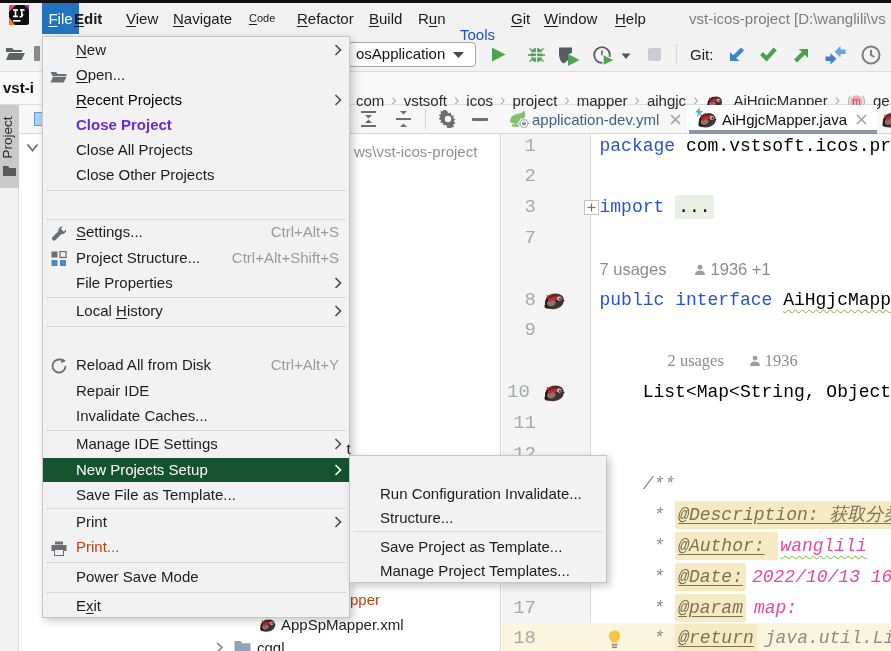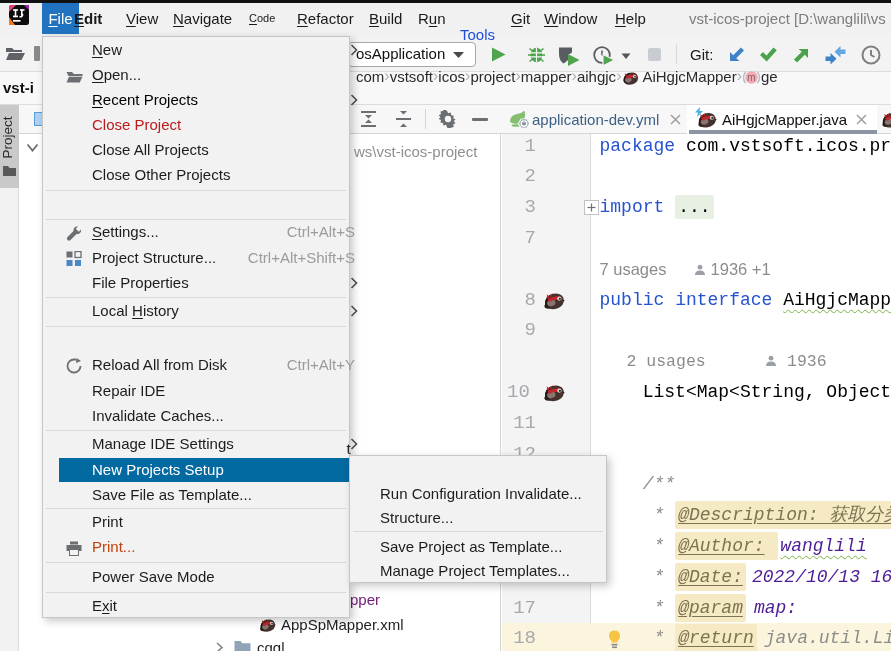--- a/index.html
+++ b/index.html
@@ -6,22 +6,22 @@
 body { font-family:"Liberation Sans", sans-serif; background:#fff; position:relative; }
 .abs { position:absolute; }
 .ui { font-size:15px; color:#1a1a1a; white-space:nowrap; }
 .mono { font-family:"Liberation Mono", monospace; font-size:18px; white-space:pre; }
 .kw { color:#2653cf; }
 .row { position:absolute; left:98.5px; height:30.8px; line-height:30.8px; }
 .ln { position:absolute; width:35px; text-align:right; height:30.8px; line-height:30.8px; font-family:"Liberation Mono",monospace; font-size:19px; color:#a6a9ae; left:0; }
 .doc { color:#8c8c8c; font-style:italic; }
 .chip { background:#f5eac3; border-radius:2px; padding:4px 3px; }
 .tag { color:#7d7353; font-style:italic; text-decoration:underline; text-underline-offset:3px; }
-.dv { color:#4c1d95; font-style:italic; }
-.mi { position:absolute; left:16px; width:100%; height:24.7px; line-height:24.7px; }
+.dv { color:#ec4899; font-style:italic; }
+.mi { position:absolute; left:0; width:100%; height:24.7px; line-height:24.7px;text-align:right; }
 .mi .t { position:absolute; left:33px; }
 .mi .sc { position:absolute; right:10px; color:#9b9b9b; }
 .sep { position:absolute; left:3px; right:3px; height:1px; background:#d8d8d8; }
 .arr { position:absolute; right:7px; top:50%; margin-top:-6px; width:8px; height:12px; }
 .smi { position:absolute; left:0; width:100%; height:23px; line-height:23px; }
 .smi .t { position:absolute; left:30px; }
 .crumb { color:#2b2b2b; }
 .chev { color:#b0b0b0; font-size:16px; }
 u { text-underline-offset:2px; }
 </style></head><body>
@@ -110,21 +110,21 @@
 </svg>
 <svg class="abs" style="left:825px;top:46px" width="21" height="18" viewBox="0 0 21 18">
 <path d="M0.5 10.5 h5 v-3.5 l6 5.75 -6 5.75 v-3.5 h-5 Z" fill="#3e82c7"></path>
 <path d="M20.5 7.5 h-5 v-3.5 l-6 5.75 6 5.75 v-3.5 h5 Z" fill="#64a8e0" transform="translate(0,-4)"></path>
 </svg>
 <svg class="abs" style="left:861px;top:45px" width="20" height="20" viewBox="0 0 20 20">
 <circle cx="10" cy="10" r="8.5" fill="none" stroke="#7f7f7f" stroke-width="2"></circle>
 <path d="M10 5 L10 10 L13.5 12" fill="none" stroke="#7f7f7f" stroke-width="2"></path>
 </svg>
 <div class="abs" style="left:3px;top:72px;height:32px;line-height:32px;font-size:15px;font-weight:bold;color:#111;">vst-i</div>
-<div class="abs" style="left:356px;top:60px;height:32px;display:flex;align-items:center;font-size:15px;white-space:nowrap;">
+<div class="abs" style="left:356px;top:84px;height:32px;display:flex;align-items:center;gap:7px;font-size:15px;white-space:nowrap;">
     <span class="crumb">com</span>
     <span class="chev">›</span>
     <span class="crumb">vstsoft</span>
     <span class="chev">›</span>
     <span class="crumb">icos</span>
     <span class="chev">›</span>
     <span class="crumb">project</span>
     <span class="chev">›</span>
     <span class="crumb">mapper</span>
     <span class="chev">›</span>
@@ -222,21 +222,21 @@
 <div class="abs" style="left:0;top:105px;width:19px;height:83px;background:#c9c9c9;"></div>
 <div class="abs" style="left:-24px;top:128px;width:66px;height:19px;font-size:13.5px;color:#2b2b2b;transform:rotate(-90deg);text-align:center;">Project</div>
 <svg class="abs" style="left:3px;top:165px" width="13" height="12" viewBox="0 0 13 12">
 <path d="M0 1 h5 l1.5 2 h6.5 v8 h-13 Z" fill="#595959"></path>
 </svg>
 <div class="abs" style="left:19px;top:134px;width:481px;height:517px;background:#fff;overflow:hidden;">
 <svg class="abs" style="left:7px;top:9px" width="13" height="10" viewBox="0 0 13 10">
       <path d="M1.5 1.5 L6.5 7.5 L11.5 1.5" fill="none" stroke="#6e6e6e" stroke-width="1.8"></path>
     </svg>
 <div class="abs" style="left:335px;top:9px;height:17px;font-size:15px;color:#8f8f8f;">ws\vst-icos-project</div>
-<div class="abs" style="left:331px;top:457px;height:17px;font-size:15px;color:#701a75;">pper</div>
+<div class="abs" style="left:331px;top:457px;height:17px;font-size:15px;color:#c2410c;">pper</div>
 <svg class="abs" style="left:240px;top:482px" width="17" height="17" viewBox="0 0 22 22">
 <path d="M1.5 16 Q1 18.5 3.5 19.5 L7 19.8 Q4.5 18 4.2 15.5 Z" fill="#1f1614"></path>
 <path d="M2 15 Q2 7.5 8.5 5.2 Q14.5 3.2 18.5 6.2 Q21.2 8.7 20.7 12.5 Q20 17.3 14.8 19.3 Q8 21.8 3.8 18.3 Q2 17 2 15 Z" fill="#43322d"></path>
 <path d="M2 15 Q2 8 8.5 5.3 L10 5 Q5.8 9.2 5.6 13.2 Q5.5 16.5 7.5 19 Q3.5 18.2 2.3 16.5 Z" fill="#241a18"></path>
 <ellipse cx="8.3" cy="14" rx="4.3" ry="3.2" fill="#8a7470" transform="rotate(-18 8.3 14)"></ellipse>
 <path d="M4.5 10.3 Q11.5 6 18.3 7.8 L19.3 10.6 Q18.8 11.8 17.5 11.5 Q12 9.5 6.8 12.8 Q5 12.3 4.5 10.3 Z" fill="#c1272d"></path>
 <path d="M5.5 10 Q3.2 8.2 3.8 5.2 Q5.2 7 6.8 7.8 Z" fill="#c1272d"></path>
 <path d="M6.5 8.2 Q7.2 5 10 4.2 Q9 6.6 8.2 7.6 Z" fill="#c1272d"></path>
 <circle cx="16.3" cy="9.6" r="2.1" fill="#ddd8d4"></circle>
 <circle cx="16.9" cy="9.8" r="1.15" fill="#1f3237"></circle>
@@ -301,21 +301,21 @@
 <rect x="5.5" y="13.8" width="6" height="1.7" fill="#8c8c8c"></rect>
 <rect x="6" y="16.4" width="5" height="1.7" fill="#8c8c8c"></rect>
 </svg>
 <div class="row mono" style="top:-3.4px;"><span class="kw">package</span> com.vstsoft.icos.project.mapper.aihgjc;</div>
 <div class="row mono" style="top:58.2px;"><span class="kw">import</span> <span style="background:#e7f0e2;border-radius:2px;padding:2px 3px;">...</span></div>
 <div class="row mono" style="top:119.8px;"><span style="font-family:'Liberation Sans',sans-serif;font-size:16.5px;color:#8c8c8c;">7 usages&nbsp;&nbsp;&nbsp;&nbsp;&nbsp;&nbsp;<svg width="12" height="12" viewBox="0 0 12 12" style="vertical-align:-1px">
           <circle cx="6" cy="3.2" r="2.4" fill="#9aa0a6"></circle>
           <path d="M1 11 Q1 6.5 6 6.5 Q11 6.5 11 11 Z" fill="#9aa0a6"></path>
         </svg> 1936 +1</span></div>
 <div class="row mono" style="top:150.6px;"><span class="kw">public</span> <span class="kw">interface</span> <span style="text-decoration:underline wavy #7cb342 1px;text-underline-offset:4px;">AiHgjcMapper</span></div>
-<div class="row mono" style="top:212.2px;"><span style="margin-left:27px;font-family:Liberation Mono, monospace;font-size:16.5px;color:#8c8c8c;">2 usages&nbsp;&nbsp;&nbsp;&nbsp;&nbsp;&nbsp;<svg width="12" height="12" viewBox="0 0 12 12" style="vertical-align:-1px">
+<div class="row mono" style="top:212.2px;"><span style="margin-left:68px;font-family:Liberation Serif, serif;font-size:16.5px;color:#8c8c8c;">2 usages&nbsp;&nbsp;&nbsp;&nbsp;&nbsp;&nbsp;<svg width="12" height="12" viewBox="0 0 12 12" style="vertical-align:-1px">
           <circle cx="6" cy="3.2" r="2.4" fill="#9aa0a6"></circle>
           <path d="M1 11 Q1 6.5 6 6.5 Q11 6.5 11 11 Z" fill="#9aa0a6"></path>
         </svg> 1936</span></div>
 <div class="row mono" style="top:243.0px;">    List&lt;Map&lt;String, Object&gt;&gt; selectAi</div>
 <div class="row mono" style="top:335.40000000000003px;"><span class="doc">    /**</span></div>
 <div class="row mono" style="top:366.20000000000005px;"><span class="doc">     * </span><span class="chip"><span class="tag">@Description: 获取分类信息</span></span></div>
 <div class="row mono" style="top:397.00000000000006px;"><span class="doc">     * </span><span class="chip"><span class="tag">@Author:</span>&nbsp;</span><span class="dv" style="margin-left:2px;text-decoration:underline wavy #7cb342 1px;text-underline-offset:4px;">wanglili</span></div>
 <div class="row mono" style="top:427.8px;"><span class="doc">     * </span><span class="chip"><span class="tag">@Date:</span></span><span class="dv" style="margin-left:6px;">2022/10/13 16:52</span></div>
 <div class="row mono" style="top:458.6px;"><span class="doc">     * </span><span class="chip"><span class="tag">@param</span></span><span class="dv" style="margin-left:8px;">map:</span></div>
 <div class="row mono" style="top:489.40000000000003px;"><span class="doc">     * </span><span class="chip"><span class="tag">@return</span></span><span class="doc" style="margin-left:8px;">java.util.List&lt;</span></div>
@@ -333,21 +333,21 @@
           <path d="M0.5 12.5 L3 6.8 h13.5 l-2.8 5.7 z" fill="#6b6e73"></path>
         </svg></span>
       <span class="t"><u>O</u>pen...</span>
     </div>
 <div class="mi ui" style="top:51.1px;color:#000000;">
       <span class="t"><u>R</u>ecent Projects</span>
       <svg class="arr" viewBox="0 0 8 12">
         <path d="M1.5 1 L6.5 6 L1.5 11" fill="none" stroke="#4a4a4a" stroke-width="1.6"></path>
       </svg>
     </div>
-<div class="mi ui" style="top:75.9px;color:#b91c1c;">
+<div class="mi ui" style="top:75.9px;color:#6d28d9;font-weight:bold;">
       <span class="t">Close Project</span>
     </div>
 <div class="mi ui" style="top:100.8px;color:#1c1c1c;">
       <span class="t">Close All Projects</span>
     </div>
 <div class="mi ui" style="top:125.8px;color:#1c1c1c;">
       <span class="t">Close Other Projects</span>
     </div>
 <div class="mi ui" style="top:183.3px;color:#1c1c1c;">
       <span style="position:absolute;left:7px;top:50%;transform:translateY(-50%);width:17px;height:16px;"><svg width="16" height="16" viewBox="0 0 16 16">
@@ -392,21 +392,21 @@
     </div>
 <div class="mi ui" style="top:366.9px;color:#1c1c1c;">
       <span class="t">Invalidate Caches...</span>
     </div>
 <div class="mi ui" style="top:395.1px;color:#1c1c1c;">
       <span class="t">Manage IDE Settings</span>
       <svg class="arr" viewBox="0 0 8 12">
         <path d="M1.5 1 L6.5 6 L1.5 11" fill="none" stroke="#4a4a4a" stroke-width="1.6"></path>
       </svg>
     </div>
-<div class="mi ui" style="top:420.6px;background:#0369a1;color:#fff;">
+<div class="mi ui" style="top:420.6px;background:#14532d;color:#fff;">
       <span class="t">New Projects Setup</span>
       <svg class="arr" viewBox="0 0 8 12">
         <path d="M1.5 1 L6.5 6 L1.5 11" fill="none" stroke="#fff" stroke-width="1.6"></path>
       </svg>
     </div>
 <div class="mi ui" style="top:445.7px;color:#1c1c1c;">
       <span class="t">Save File as Template...</span>
     </div>
 <div class="mi ui" style="top:472.6px;color:#1c1c1c;">
       <span class="t">Print</span>

